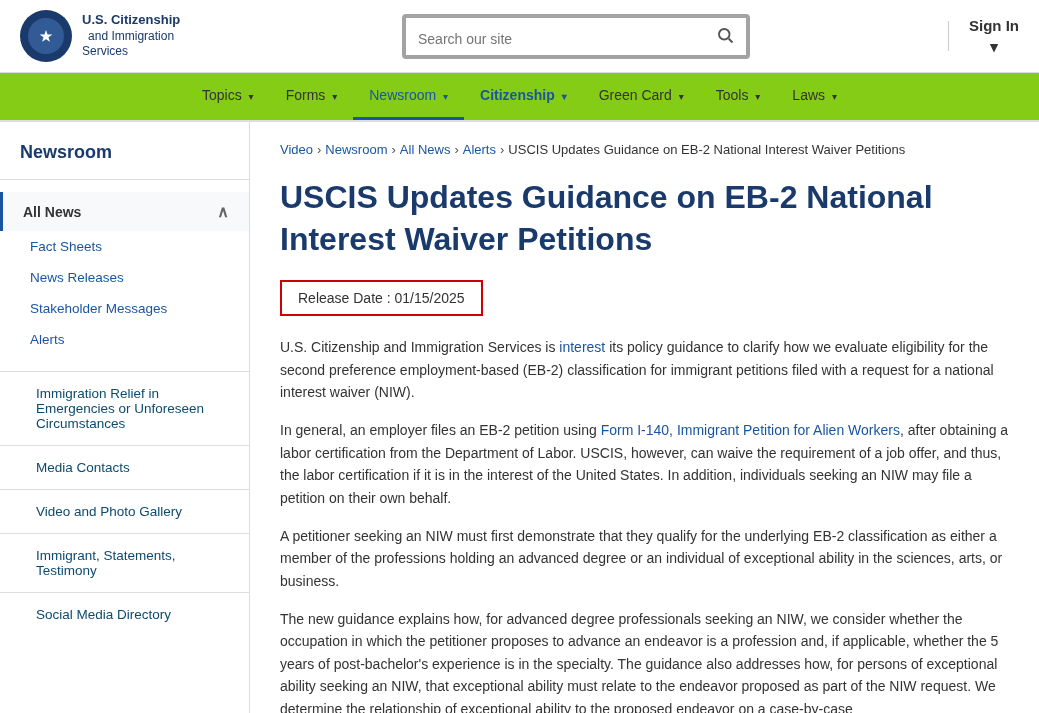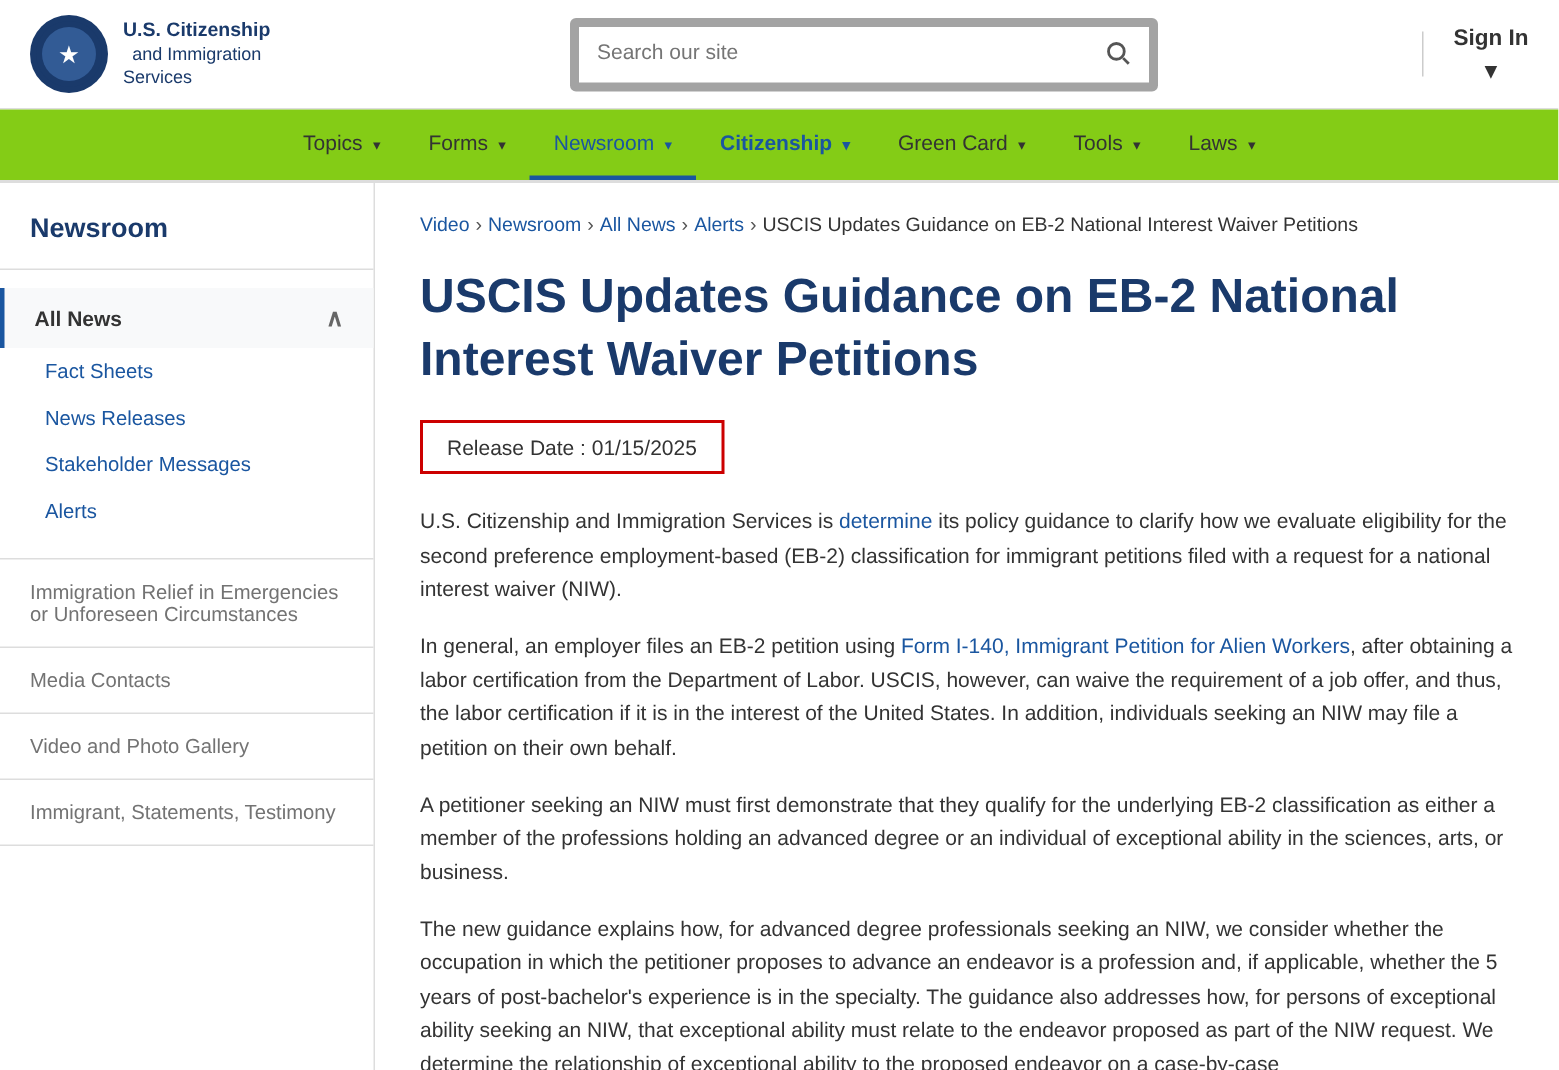--- a/index.html
+++ b/index.html
@@ -9,21 +9,21 @@
     .header { display: flex; align-items: center; padding: 10px 20px; border-bottom: 1px solid #ddd; background: #fff; }
     .logo-area { display: flex; align-items: center; gap: 10px; min-width: 220px; }
     .logo-circle { width: 52px; height: 52px; border-radius: 50%; background: #1a3a6b; display: flex; align-items: center; justify-content: center; flex-shrink: 0; overflow: hidden; }
     .logo-circle svg { width: 44px; height: 44px; }
     .logo-text { line-height: 1.3; }
     .logo-text .line1 { font-weight: bold; color: #1a3a6b; font-size: 13px; }
     .logo-text .line2 { color: #1a3a6b; font-size: 12px; text-align: center; }
     .logo-text .line3 { color: #1a3a6b; font-size: 12px; }
 
     .search-area { flex: 1; display: flex; justify-content: center; align-items: center; }
-    .search-box { display: flex; align-items: flex-start; border: 6px solid #a3a3a3; border-radius: 4px; overflow: hidden; width: 392px; }
+    .search-box { display: flex; align-items: flex-end; border: 4px solid #a3a3a3; border-radius: 4px; overflow: hidden; width: 348px; }
     .search-input { border: none; outline: none; padding: 8px 12px; font-size: 14px; width: 100%; color: #666; }
     .search-btn { background: none; border: none; padding: 8px 12px; cursor: pointer; color: #555; }
 
     .sign-in-area { display: flex; align-items: center; gap: 4px; margin-left: 20px; }
     .divider-v { width: 1px; height: 30px; background: #ccc; margin: 0 16px; }
     .sign-in-btn { background: none; border: none; font-size: 15px; font-weight: bold; color: #333; cursor: pointer; display: flex; align-items: center; gap: 4px; flex-direction: column; }
 
     
     .nav-bar { background: #84cc16; border-bottom: 2px solid #ddd; padding: 0 20px; }
     .nav-items { display: flex; justify-content: center; list-style: none; gap: 0; }
@@ -36,21 +36,21 @@
     .main-layout { display: flex; min-height: calc(100vh - 140px); }
 
     
     .sidebar { width: 250px; flex-shrink: 0; border-right: 1px solid #ddd; padding: 20px 0; }
     .sidebar-title { font-size: 18px; font-weight: bold; color: #1a3a6b; padding: 0 20px 16px 20px; border-bottom: 1px solid #ddd; }
     .sidebar-section { padding: 12px 0; }
     .sidebar-main-link { display: flex; align-items: center; justify-content: space-between; padding: 10px 20px; color: #333; font-size: 14px; font-weight: 600; cursor: pointer; border-left: 3px solid #1a56a0; background: #f8f9fa; text-decoration: none; }
     .sidebar-main-link .chevron { font-size: 16px; color: #666; }
     .sidebar-sub-items { list-style: none; padding: 0; }
     .sidebar-sub-items li a { display: block; padding: 8px 20px 8px 30px; color: #1a56a0; font-size: 13.5px; text-decoration: none; }
-    .sidebar-link { display: block; padding: 10px 20px; color: #737373; font-size: 13.5px; text-decoration: none; cursor: pointer; }
+    .sidebar-link { display: block; padding: 10px 36px; color: #0c4a6e; font-size: 13.5px; text-decoration: none; cursor: pointer; }
     .sidebar-divider { border: none; border-top: 1px solid #ddd; margin: 4px 0; }
 
     
     .content { flex: 1; padding: 20px 30px; max-width: 800px; }
     .breadcrumb { font-size: 13px; color: #555; margin-bottom: 20px; display: flex; flex-wrap: wrap; align-items: center; gap: 4px; }
     .breadcrumb a { color: #1a56a0; text-decoration: none; }
     .breadcrumb .sep { color: #555; }
     .breadcrumb .current { color: #333; }
 
     .page-title { font-size: 32px; font-weight: bold; color: #1a3a6b; line-height: 1.3; margin-bottom: 20px; }
@@ -159,20 +159,21 @@
     <hr class="sidebar-divider">
 
     <a class="sidebar-link" href="#">Immigration Relief in Emergencies or Unforeseen Circumstances</a>
     <hr class="sidebar-divider">
     <a class="sidebar-link" href="#">Media Contacts</a>
     <hr class="sidebar-divider">
     <a class="sidebar-link" href="#">Video and Photo Gallery</a>
     <hr class="sidebar-divider">
     <a class="sidebar-link" href="#">Immigrant, Statements, Testimony</a>
     <hr class="sidebar-divider">
+    <a class="sidebar-link" href="#">Social Media Directory</a>
   </aside>
 
   <main class="content">
     
     <nav class="breadcrumb">
       <a href="#">Video</a>
       <span class="sep">›</span>
       <a href="#">Newsroom</a>
       <span class="sep">›</span>
       <a href="#">All News</a>
@@ -184,21 +185,21 @@
 
     
     <h1 class="page-title">USCIS Updates Guidance on EB-2 National Interest Waiver Petitions</h1>
 
     
     <div class="release-date-box">Release Date : 01/15/2025</div>
 
     
     <div class="article-body">
       <p>
-        U.S. Citizenship and Immigration Services is <a href="#">determine</a> its policy guidance to clarify how we evaluate eligibility for the second preference employment-based (EB-2) classification for immigrant petitions filed with a request for a national interest waiver (NIW).
+        U.S. Citizenship and Immigration Services is <a href="#">interest</a> its policy guidance to clarify how we evaluate eligibility for the second preference employment-based (EB-2) classification for immigrant petitions filed with a request for a national interest waiver (NIW).
       </p>
       <p>
         In general, an employer files an EB-2 petition using <a href="#">Form I-140, Immigrant Petition for Alien Workers</a>, after obtaining a labor certification from the Department of Labor. USCIS, however, can waive the requirement of a job offer, and thus, the labor certification if it is in the interest of the United States. In addition, individuals seeking an NIW may file a petition on their own behalf.
       </p>
       <p>
         A petitioner seeking an NIW must first demonstrate that they qualify for the underlying EB-2 classification as either a member of the professions holding an advanced degree or an individual of exceptional ability in the sciences, arts, or business.
       </p>
       <p>
         The new guidance explains how, for advanced degree professionals seeking an NIW, we consider whether the occupation in which the petitioner proposes to advance an endeavor is a profession and, if applicable, whether the 5 years of post-bachelor's experience is in the specialty. The guidance also addresses how, for persons of exceptional ability seeking an NIW, that exceptional ability must relate to the endeavor proposed as part of the NIW request. We determine the relationship of exceptional ability to the proposed endeavor on a case-by-case
       </p>

